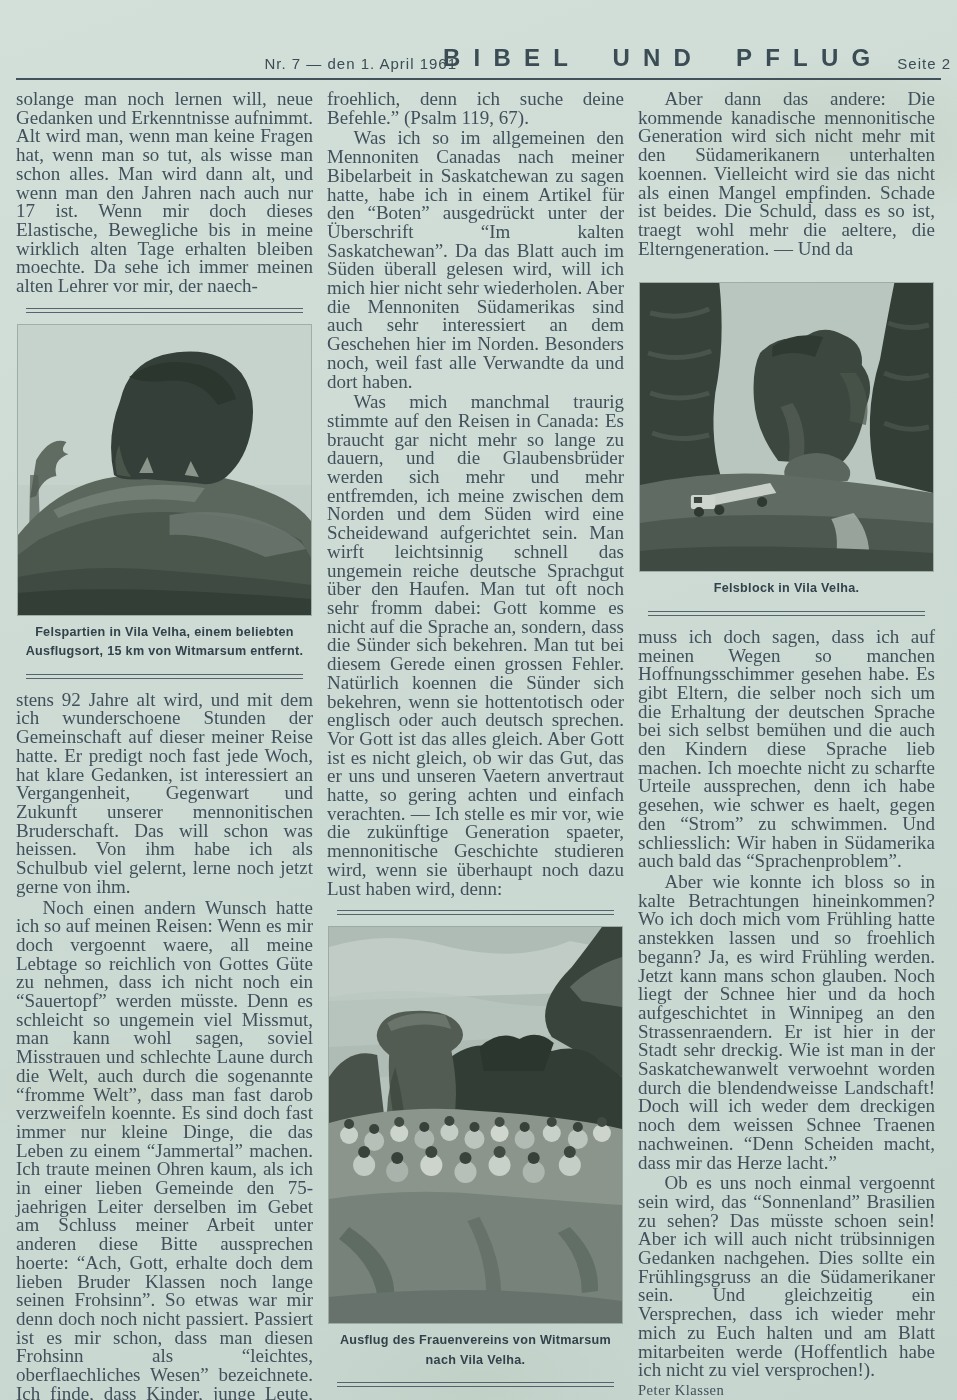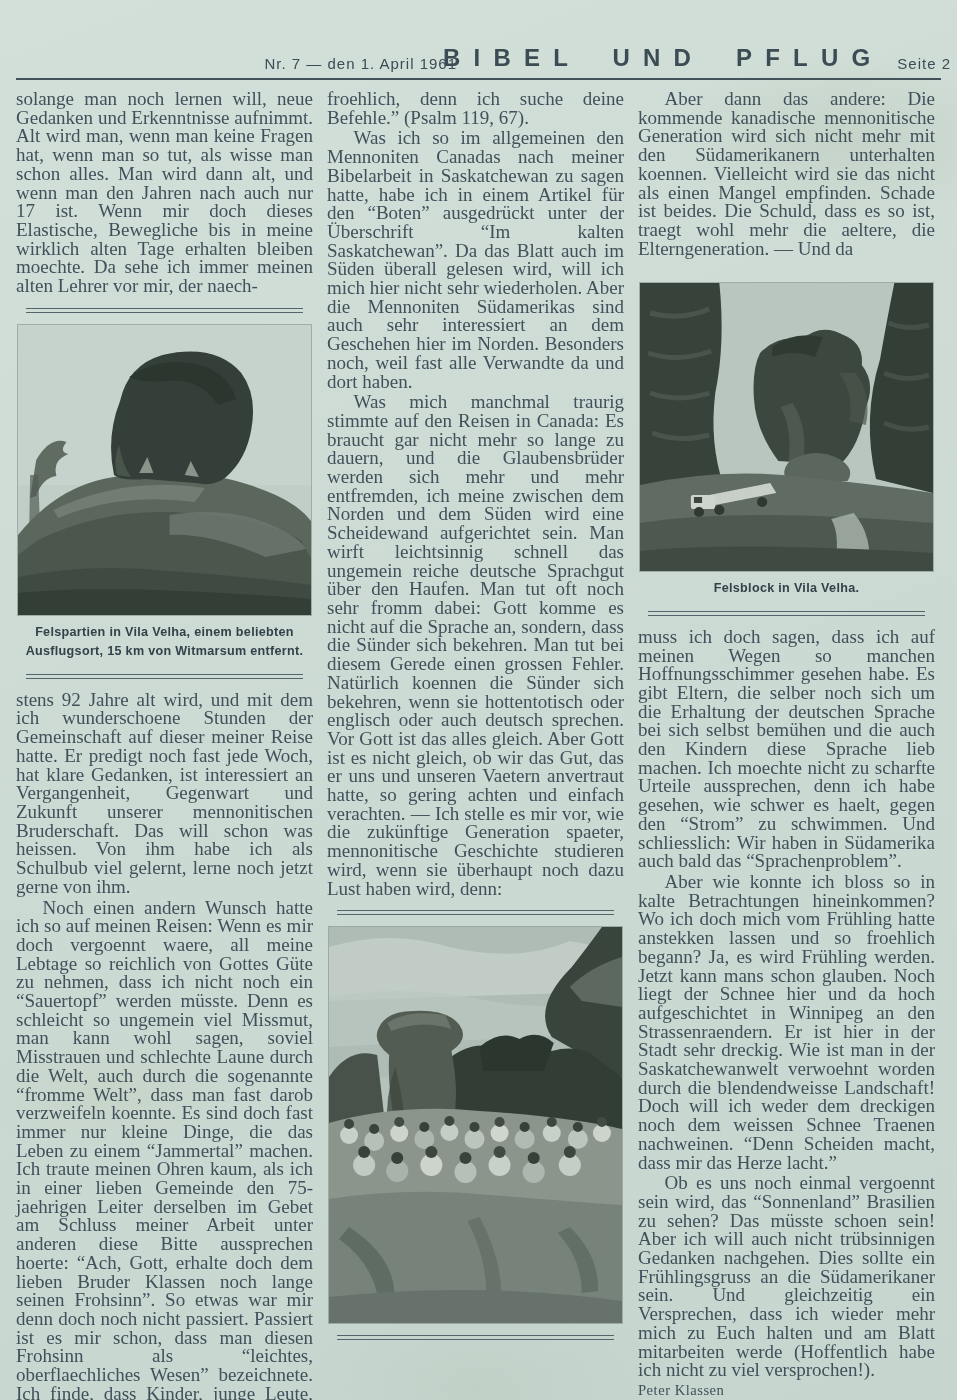--- a/index.html
+++ b/index.html
@@ -176,20 +176,21 @@
             <circle cx="240" cy="238" r="11" fill="#c5cec6"></circle>
               <circle cx="240" cy="225" r="6" fill="#3c463e"></circle>
           </g>
 
           <path d="M0,272 q80,-12 160,-4 q76,6 132,10 l0,118 -292,0 z" fill="#76827a"></path>
           <path d="M20,300 q60,40 40,92 l-12,4 q8,-50 -38,-84 z" fill="#5a665f" opacity=".8"></path>
           <path d="M150,290 q30,56 18,104 l-14,2 q10,-52 -16,-102 z" fill="#5f6b64" opacity=".7"></path>
           <path d="M240,300 q30,30 28,64 l-16,2 q0,-34 -24,-60 z" fill="#5a665f" opacity=".7"></path>
           <path d="M0,370 q146,-16 292,4 l0,22 -292,0 z" fill="#66726b"></path>
         </svg>
+        <figcaption class="caption">Ausflug des Frauenvereins von Witmarsum nach Vila Velha.</figcaption>
       </figure>
 
       <div class="rule-double"></div>
     </div>
 
     <div class="col">
       <p class="indent">Aber dann das andere: Die kommende kanadische mennonitische Generation wird sich nicht mehr mit den Südamerikanern unterhalten koennen. Vielleicht wird sie das nicht als einen Mangel empfinden. Schade ist beides. Die Schuld, dass es so ist, traegt wohl mehr die aeltere, die Elterngeneration. — Und da</p>
 
       <figure style="margin-top:25px">
         <svg class="photo" viewBox="0 0 288 288" width="288" height="288" preserveAspectRatio="none">

